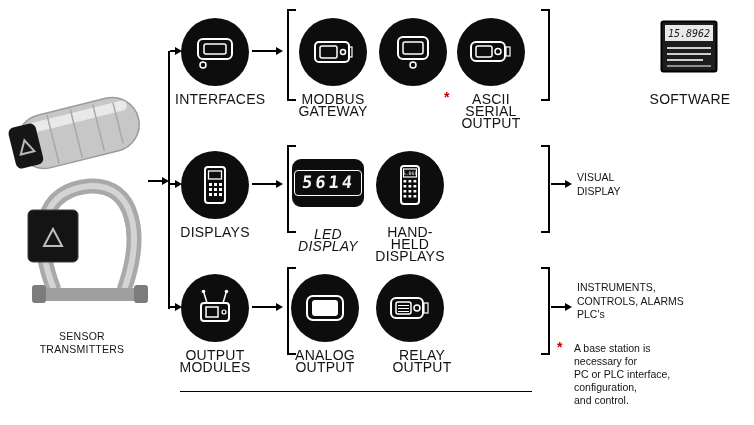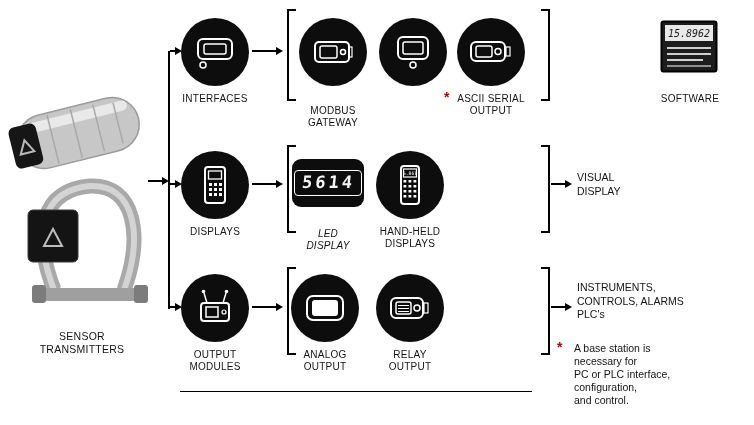--- a/index.html
+++ b/index.html
@@ -6,21 +6,21 @@
   #stage{
     position:relative;width:754px;height:425px;background:#ffffff;overflow:hidden;
     font-family:"Liberation Sans",sans-serif;color:#111;
   }
   .abs{position:absolute;}
   .node{
     position:absolute;width:68px;height:68px;border-radius:50%;background:#0d0d0d;
     display:flex;align-items:center;justify-content:center;
   }
   .lbl{
-    position:absolute;font-size:10px;line-height:12px;letter-spacing:.25px;
+    position:absolute;font-size:14px;line-height:12px;letter-spacing:.25px;
     text-align:center;white-space:pre-line;color:#141414;
   }
   .out{
     position:absolute;font-size:10.5px;line-height:13.5px;white-space:pre-line;color:#141414;
   }
   .harrow{position:absolute;height:0;border-top:2px solid #000;}
   .harrow::after{
     content:"";position:absolute;right:-7px;top:-5px;width:0;height:0;
     border-left:7px solid #000;border-top:4px solid transparent;border-bottom:4px solid transparent;
   }
@@ -93,21 +93,21 @@
   <div class="br-close" style="left:541px;top:9px;height:88px;"></div>
 
   <div class="node" style="left:299px;top:18px;">
     <svg width="44" height="44" viewBox="0 0 44 44">
       <rect x="4" y="12" width="34" height="20" rx="4" fill="none" stroke="#fff" stroke-width="2"></rect>
       <rect x="9" y="16" width="17" height="12" rx="2" fill="none" stroke="#fff" stroke-width="1.5"></rect>
       <circle cx="32" cy="22" r="2.5" fill="none" stroke="#fff" stroke-width="1.5"></circle>
       <rect x="38" y="17" width="3" height="10" fill="none" stroke="#fff" stroke-width="1.2"></rect>
     </svg>
   </div>
-  <div class="lbl" style="left:295px;top:93px;width:76px;margin-top:12px;">MODBUS
+  <div class="lbl" style="left:295px;top:93px;width:76px;">MODBUS
 GATEWAY</div>
 
   <div class="node" style="left:379px;top:18px;">
     <svg width="44" height="44" viewBox="0 0 44 44">
       <rect x="7" y="7" width="30" height="22" rx="5" fill="none" stroke="#fff" stroke-width="2"></rect>
       <rect x="12" y="12" width="20" height="12" rx="2" fill="none" stroke="#fff" stroke-width="1.5"></rect>
       <circle cx="22" cy="35" r="3" fill="none" stroke="#fff" stroke-width="1.5"></circle>
     </svg>
   </div>
   <span class="star" style="left:444px;top:90px;">*</span>
@@ -225,21 +225,21 @@
     <svg width="44" height="44" viewBox="0 0 44 44">
       <rect x="3" y="12" width="32" height="20" rx="5" fill="none" stroke="#fff" stroke-width="2"></rect>
       <rect x="8" y="16" width="15" height="12" rx="2" fill="none" stroke="#fff" stroke-width="1.5"></rect>
       <line x1="10" y1="19.5" x2="21" y2="19.5" stroke="#fff" stroke-width="1"></line>
       <line x1="10" y1="22.5" x2="21" y2="22.5" stroke="#fff" stroke-width="1"></line>
       <line x1="10" y1="25.5" x2="21" y2="25.5" stroke="#fff" stroke-width="1"></line>
       <circle cx="29" cy="22" r="3" fill="none" stroke="#fff" stroke-width="1.5"></circle>
       <rect x="36" y="17" width="4" height="10" fill="none" stroke="#fff" stroke-width="1.2"></rect>
     </svg>
   </div>
-  <div class="lbl" style="left:372px;top:349px;width:76px;text-align:center;">RELAY
+  <div class="lbl" style="left:384px;top:349px;width:76px;text-align:center;">RELAY
 OUTPUT</div>
 
   <div class="harrow" style="left:551px;top:306px;width:14px;"></div>
   <div class="out" style="left:577px;top:281px;">INSTRUMENTS,
 CONTROLS, ALARMS
 PLC's</div>
 
   <span class="star" style="left:557px;top:340px;">*</span>
   <div class="footnote" style="left:574px;top:342px;width:172px;">A base station is
 necessary for

